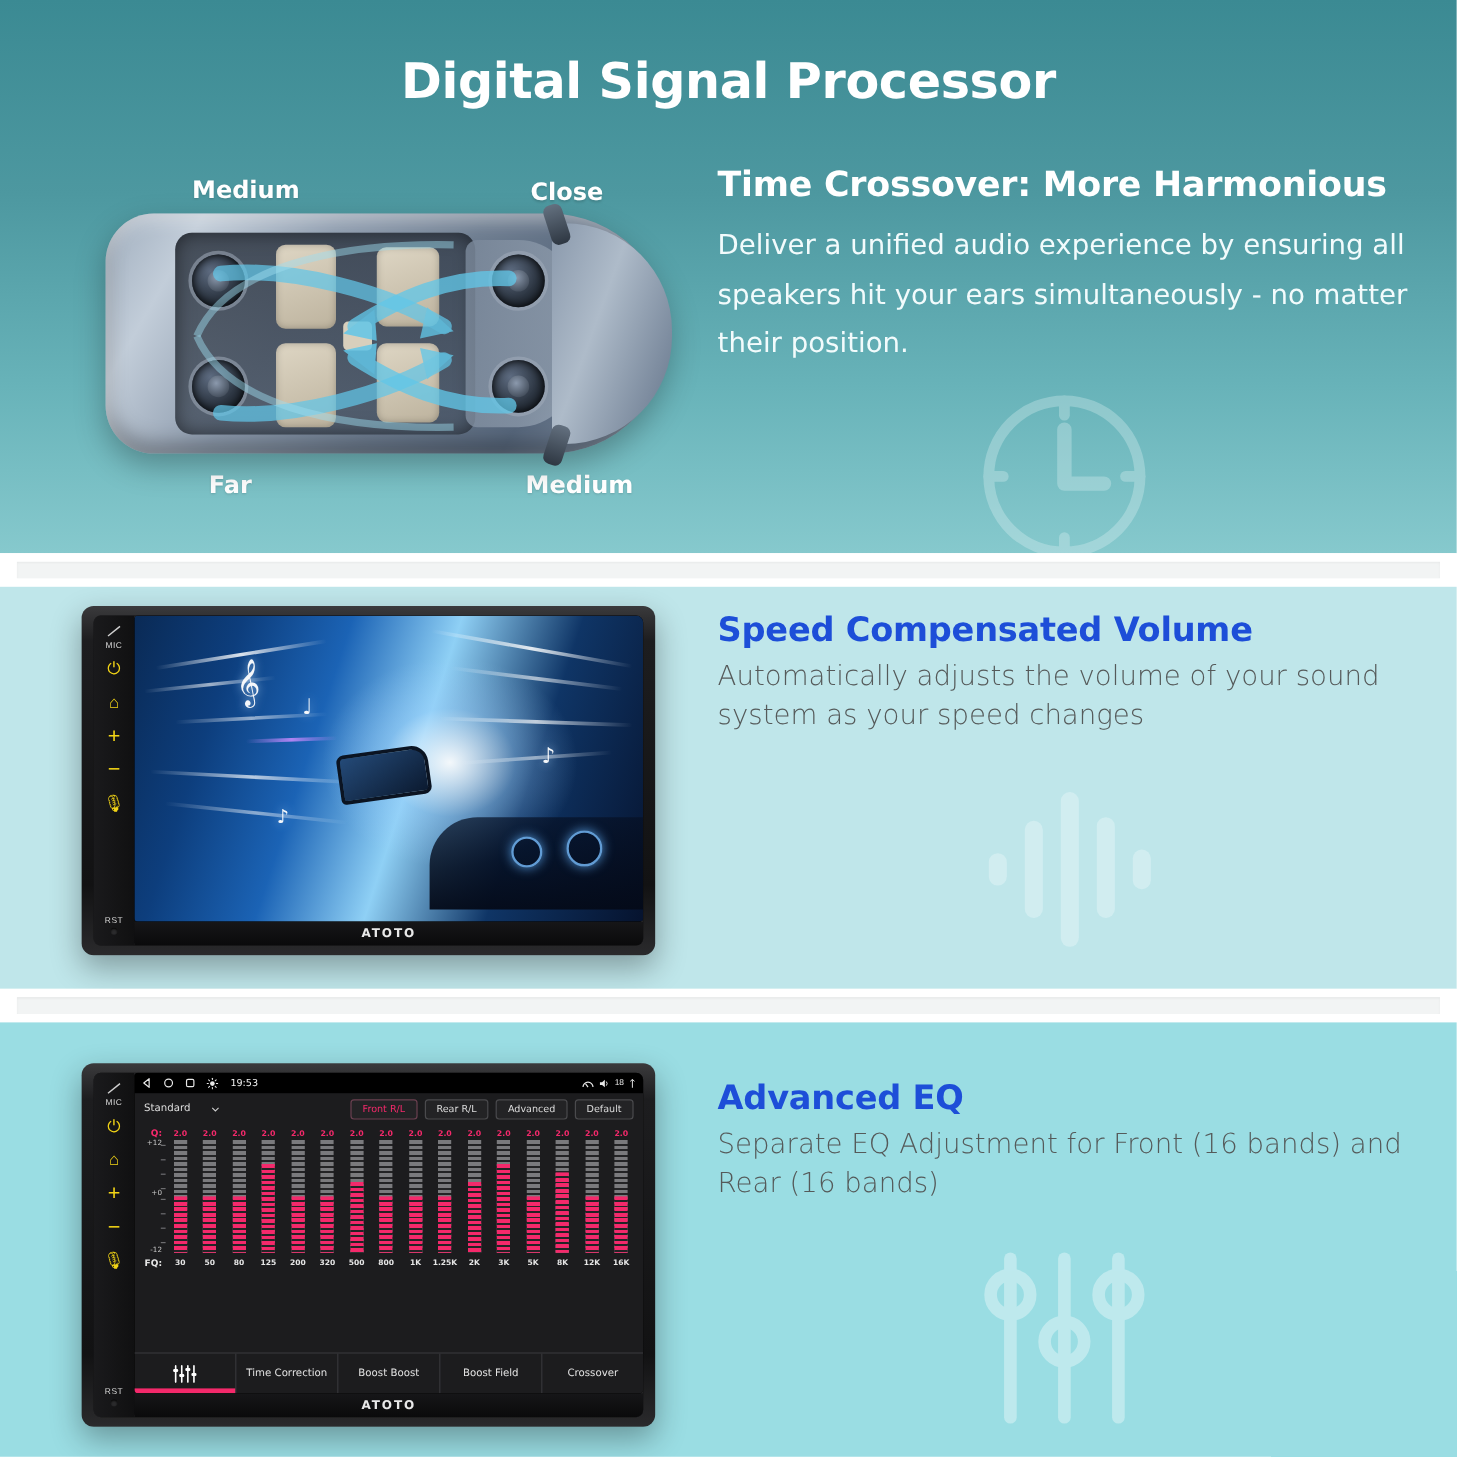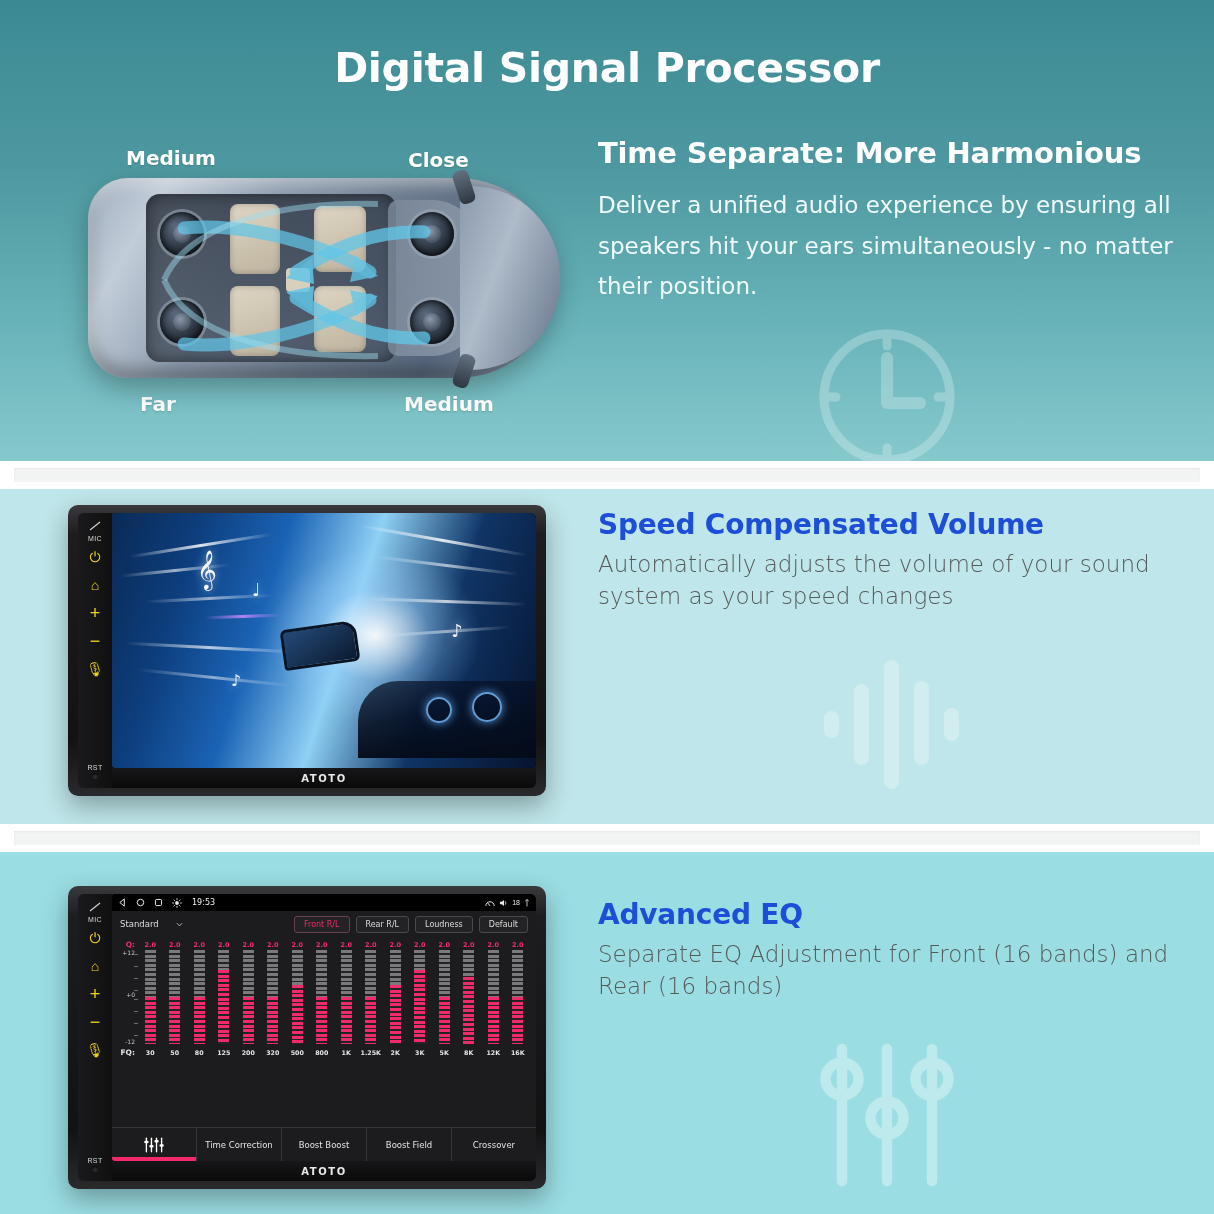--- a/index.html
+++ b/index.html
@@ -16,21 +16,21 @@
     background: linear-gradient(180deg, #3b8a93 0%, #4d98a0 35%, #68b3b9 70%, #86c9cd 100%);
     overflow: hidden;
   }
   .p1-title {
     position:absolute; top:44px; left:0; width:1214px; text-align:center;
     color:#ffffff; font-size:41px; font-weight:bold; letter-spacing:-0.3px;
     font-family:"DejaVu Sans","Liberation Sans",sans-serif;
   }
   .car-wrap { position:absolute; left:60px; top:120px; width:520px; height:320px; }
   .lbl { position:absolute; color:#fff; font-weight:bold; font-size:20px;
-         font-family:"DejaVu Sans","Liberation Sans",sans-serif; text-shadow:0 1px 2px rgba(0,0,0,.15); }
+         font-family:"DejaVu Sans","Liberation Sans",sans-serif; text-shadow:0 1px 2px rgba(0,0,0,.15);margin-left:34px; }
   .lbl-medium-tl { left:66px;  top:26px; }
   .lbl-close     { left:348px; top:28px; }
   .lbl-far       { left:80px;  top:272px; }
   .lbl-medium-br { left:344px; top:272px; }
 
   
   .car {
     position:absolute; left:28px; top:58px; width:470px; height:200px;
     border-radius: 44px 110px 110px 44px;
     background: linear-gradient(120deg,#9fadbd 0%, #c2cdd9 14%, #8e9cae 34%, #6e7d90 55%, #57677c 76%, #8795a8 100%);
@@ -256,21 +256,21 @@
           <path d="M38 30 L12 10 L40 4 Z" fill="#62c6e8"></path>
         </svg>
         <svg class="arrow" style="left:40px; top:6px; width:340px; height:190px;" viewBox="0 0 340 190">
           <path d="M36 96 C 60 40, 150 18, 250 20" stroke="#9fdcee" stroke-width="6" fill="none" opacity=".55"></path>
           <path d="M36 96 C 60 152, 150 174, 250 172" stroke="#9fdcee" stroke-width="6" fill="none" opacity=".55"></path>
         </svg>
       </div>
     </div>
 
     <div class="p1-text">
-      <div class="p1-head">Time Separate: More Harmonious</div>
+      <div class="p1-head">Time Crossover: More Harmonious</div>
       <div class="p1-body">Deliver a unified audio experience by ensuring all speakers hit your ears simultaneously - no matter their position.</div>
     </div>
 
     <svg class="wm-clock" viewBox="0 0 100 100">
       <circle cx="50" cy="50" r="42" fill="none" stroke="#e6f6f7" stroke-width="6"></circle>
       <line x1="50" y1="8" x2="50" y2="16" stroke="#e6f6f7" stroke-width="6" stroke-linecap="round"></line>
       <line x1="50" y1="84" x2="50" y2="92" stroke="#e6f6f7" stroke-width="6" stroke-linecap="round"></line>
       <line x1="8" y1="50" x2="16" y2="50" stroke="#e6f6f7" stroke-width="6" stroke-linecap="round"></line>
       <line x1="84" y1="50" x2="92" y2="50" stroke="#e6f6f7" stroke-width="6" stroke-linecap="round"></line>
       <path d="M50 24 L50 54 L72 54" fill="none" stroke="#e6f6f7" stroke-width="8" stroke-linecap="round" stroke-linejoin="round"></path>
@@ -429,21 +429,21 @@
             <div class="eqtop">
               <span class="preset">
                 <span>Standard</span>
                 <svg width="7" height="5" viewBox="0 0 8 5">
                     <path d="M1 1 L4 4 L7 1" fill="none" stroke="#cfcfcf" stroke-width="1"></path>
                   </svg>
               </span>
               <span class="pbtns">
                 <span class="pbtn active">Front R/L</span>
                 <span class="pbtn">Rear R/L</span>
-                <span class="pbtn">Loudness</span>
+                <span class="pbtn">Advanced</span>
                 <span class="pbtn">Default</span>
               </span>
             </div>
 
             <div class="eqbody">
               <div class="qrow">
                 <span class="qlab">Q:</span>
                 <span class="qvals" id="qvals">
                     <span>2.0</span>
                     <span>2.0</span>

